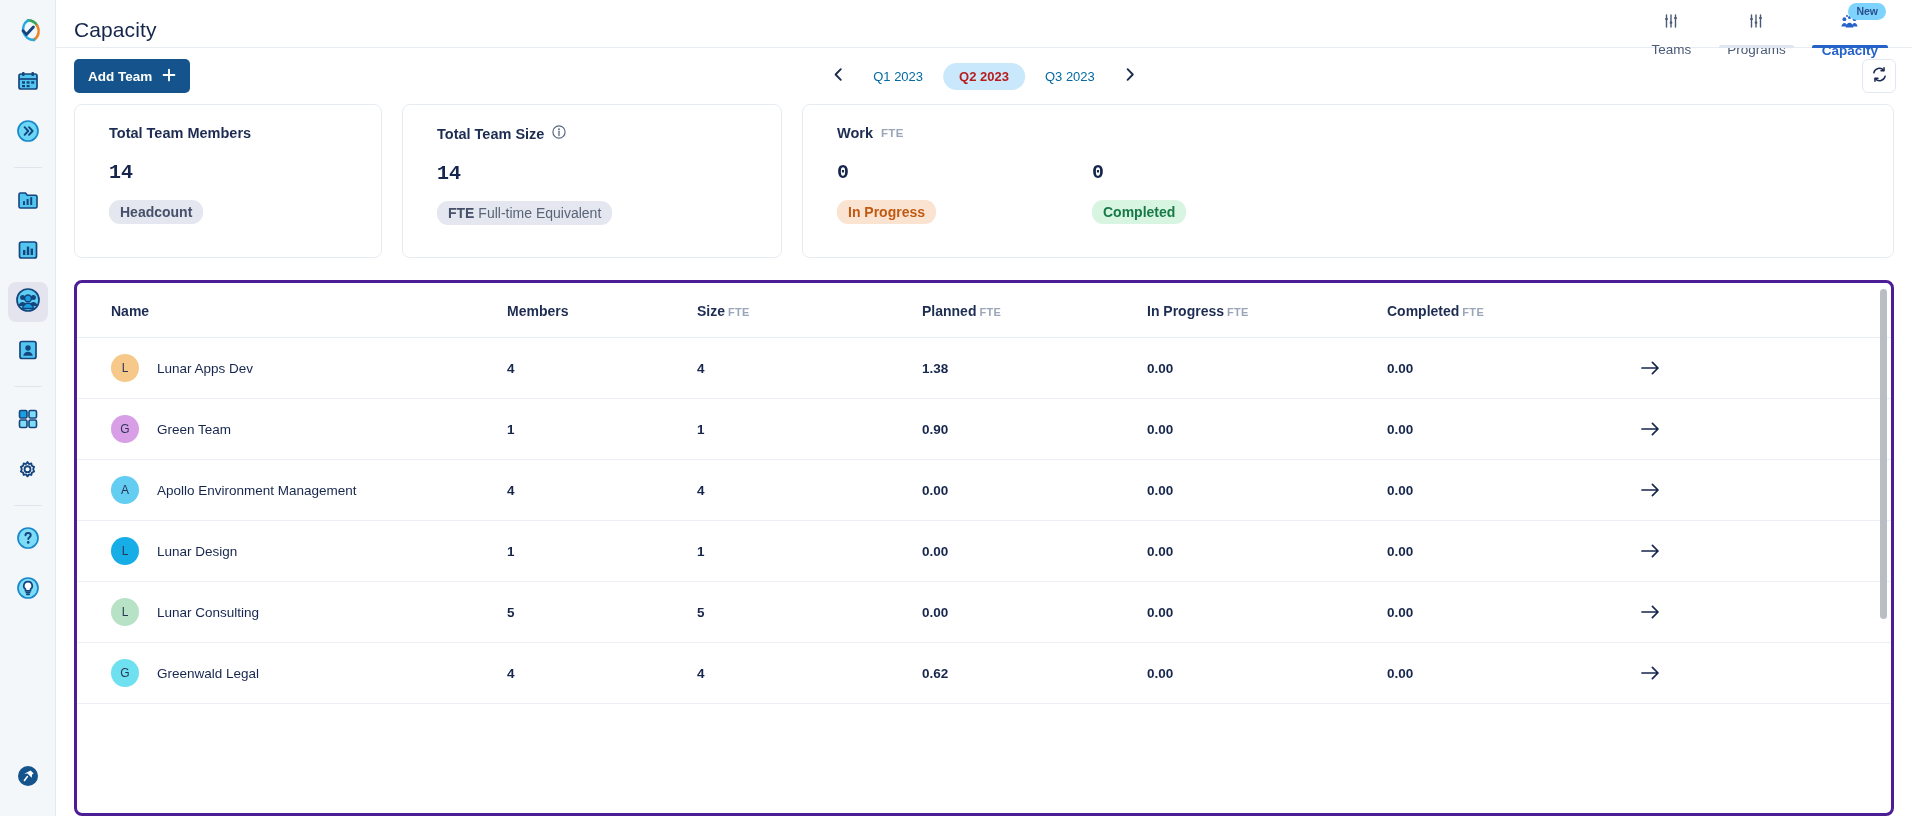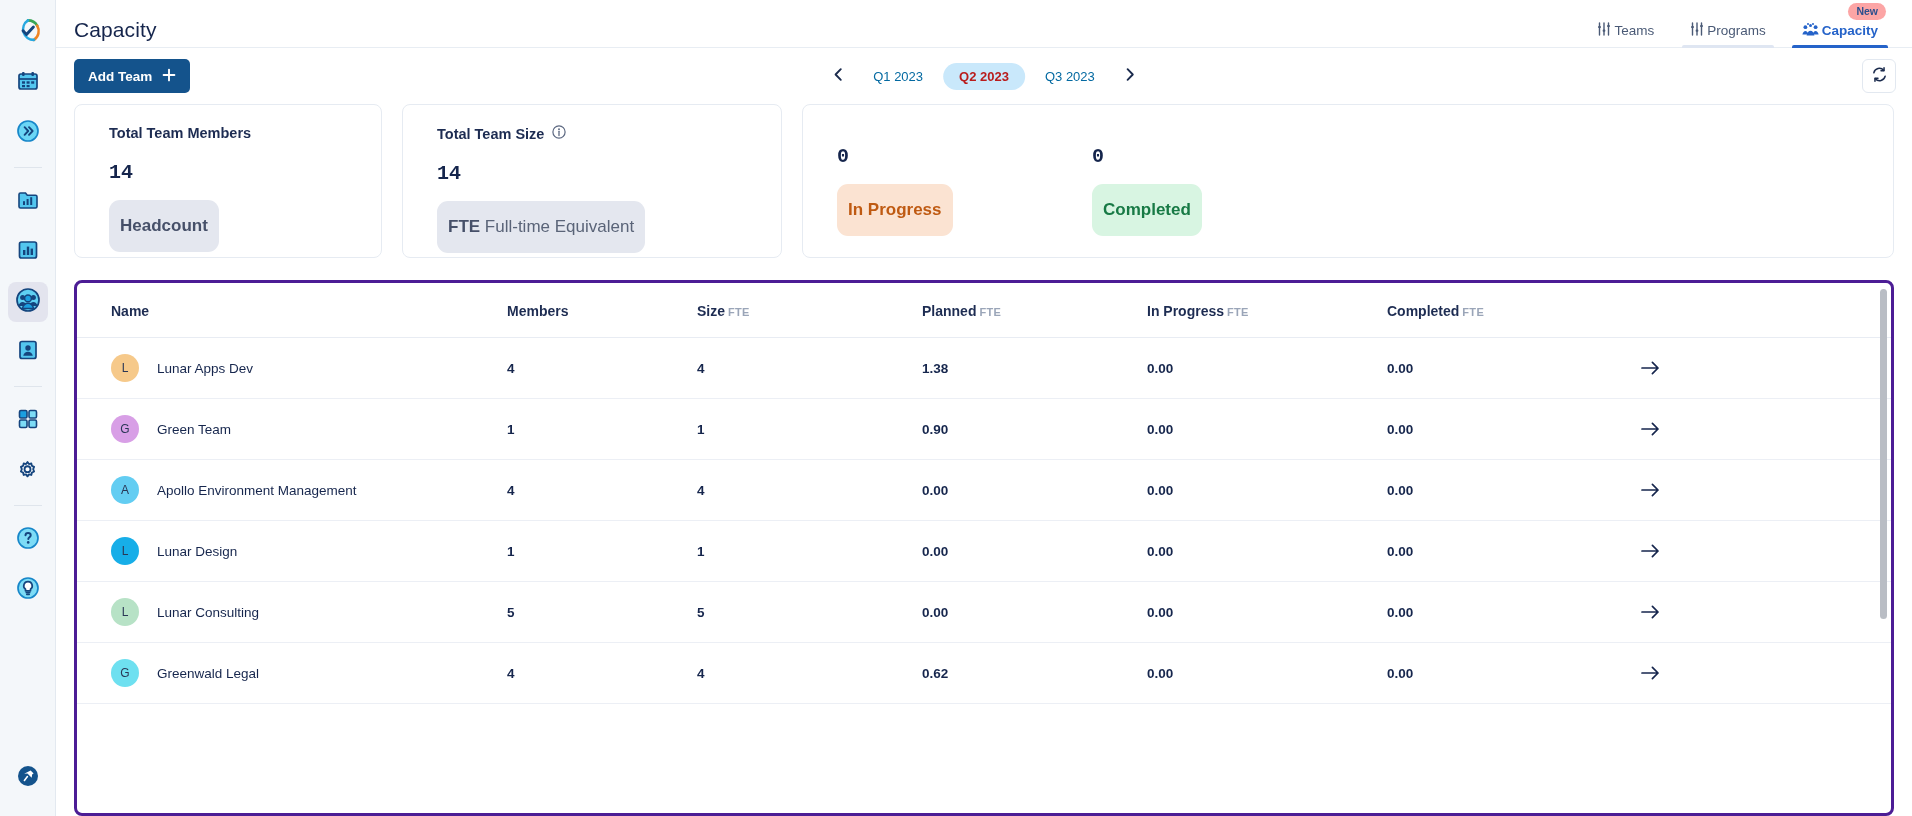--- a/index.html
+++ b/index.html
@@ -36,36 +36,36 @@
   
   .header {
     height: 48px; flex: 0 0 48px;
     display: flex; align-items: center; justify-content: space-between;
     padding: 0 16px 0 18px; position: relative;
     border-bottom: 1px solid #e8edf3;
   }
   .page-title { font-size: 21px; font-weight: 400; color: #15254c; padding-top: 12px; letter-spacing: .1px; }
   .nav { display: flex; align-items: flex-start; gap: 0; height: 48px; position: relative; }
   .nav-item {
-    display: flex; align-items: center; gap: 3px;
+    display: flex; align-items: center; gap: 11px;
     font-size: 13.5px; color: #4a5a76; cursor: pointer;
-    padding: 14px 18px 0 18px; height: 48px; position: relative;
+    padding: 14px 18px 0 18px; height: 48px; position: relative; flex-direction: column;
   }
   .nav-item.active { color: #2563c9; font-weight: bold; }
   .nav-item.active::after {
     content: ""; position: absolute; left: 8px; right: 8px; bottom: 0;
     height: 3px; background: #2563c9; border-radius: 2px 2px 0 0;
   }
   .nav-item.prev-hint::after {
     content: ""; position: absolute; left: 10px; right: 10px; bottom: 0;
     height: 3px; background: #dfe6f2; border-radius: 2px 2px 0 0;
   }
   .new-badge {
     position: absolute; top: 3px; right: 10px;
-    background: #fca5a5; color: #2b4f8e;
+    background: #7dd3fc; color: #2b4f8e;
     font-size: 10.5px; font-weight: bold;
     padding: 2px 8px; border-radius: 9px; line-height: 1.3;
   }
 
   
   .toolbar {
     height: 56px; flex: 0 0 56px;
     display: flex; align-items: center; padding: 0 16px 0 18px;
     position: relative;
   }
@@ -104,21 +104,21 @@
   .card.c2 { width: 380px; }
   .card.c3 { flex: 1 1 auto; padding-left: 34px; position: relative; }
   .card-label {
     font-size: 14.5px; font-weight: bold; color: #1d2c52;
     display: flex; align-items: center; gap: 8px;
   }
   .card-label .sub { font-size: 11.5px; font-weight: bold; color: #9aa5b8; letter-spacing: .3px; }
   .card-value { font-size: 20px; font-weight: bold; color: #15254c; margin-top: 20px; font-family: Liberation Mono, monospace; }
   .chip {
     display: inline-block; margin-top: 16px;
-    font-size: 17px; padding: 16px 11px; border-radius: 11px;
+    font-size: 14px; padding: 4px 11px; border-radius: 11px;
     background: #e4e7ef; color: #465069; font-weight: bold;
   }
   .chip .chip-norm { font-weight: normal; color: #5a6478; }
   .chip.planned { background: #d8eafc; color: #1d5b99; }
   .chip.inprogress { background: #fbe3d2; color: #bf5a12; }
   .chip.completed { background: #d8f5e2; color: #177a45; }
   .work-cols { display: flex; }
   .work-col { width: 255px; }
   .work-col:first-child { width: 255px; }
 
@@ -412,20 +412,24 @@
               <circle cx="7" cy="4.2" r=".95" fill="#5b6780"></circle>
               <path d="M7 6.3v4.2" stroke="#5b6780" stroke-width="1.3" stroke-linecap="round"></path>
             </svg>
           </span>
         </div>
         <div class="card-value">14</div>
         <span class="chip"><span>FTE</span><span class="chip-norm">&nbsp;</span><span class="chip-norm">Full-time Equivalent</span></span>
       </div>
 
       <div class="card c3">
+        <div class="card-label">
+          <span>Work</span>
+          <span class="sub">FTE</span>
+        </div>
         <div class="work-cols">
           <div class="work-col">
             <div class="card-value">0</div>
             <span class="chip inprogress">In Progress</span>
           </div>
           <div class="work-col">
             <div class="card-value">0</div>
             <span class="chip completed">Completed</span>
           </div>
         </div>

